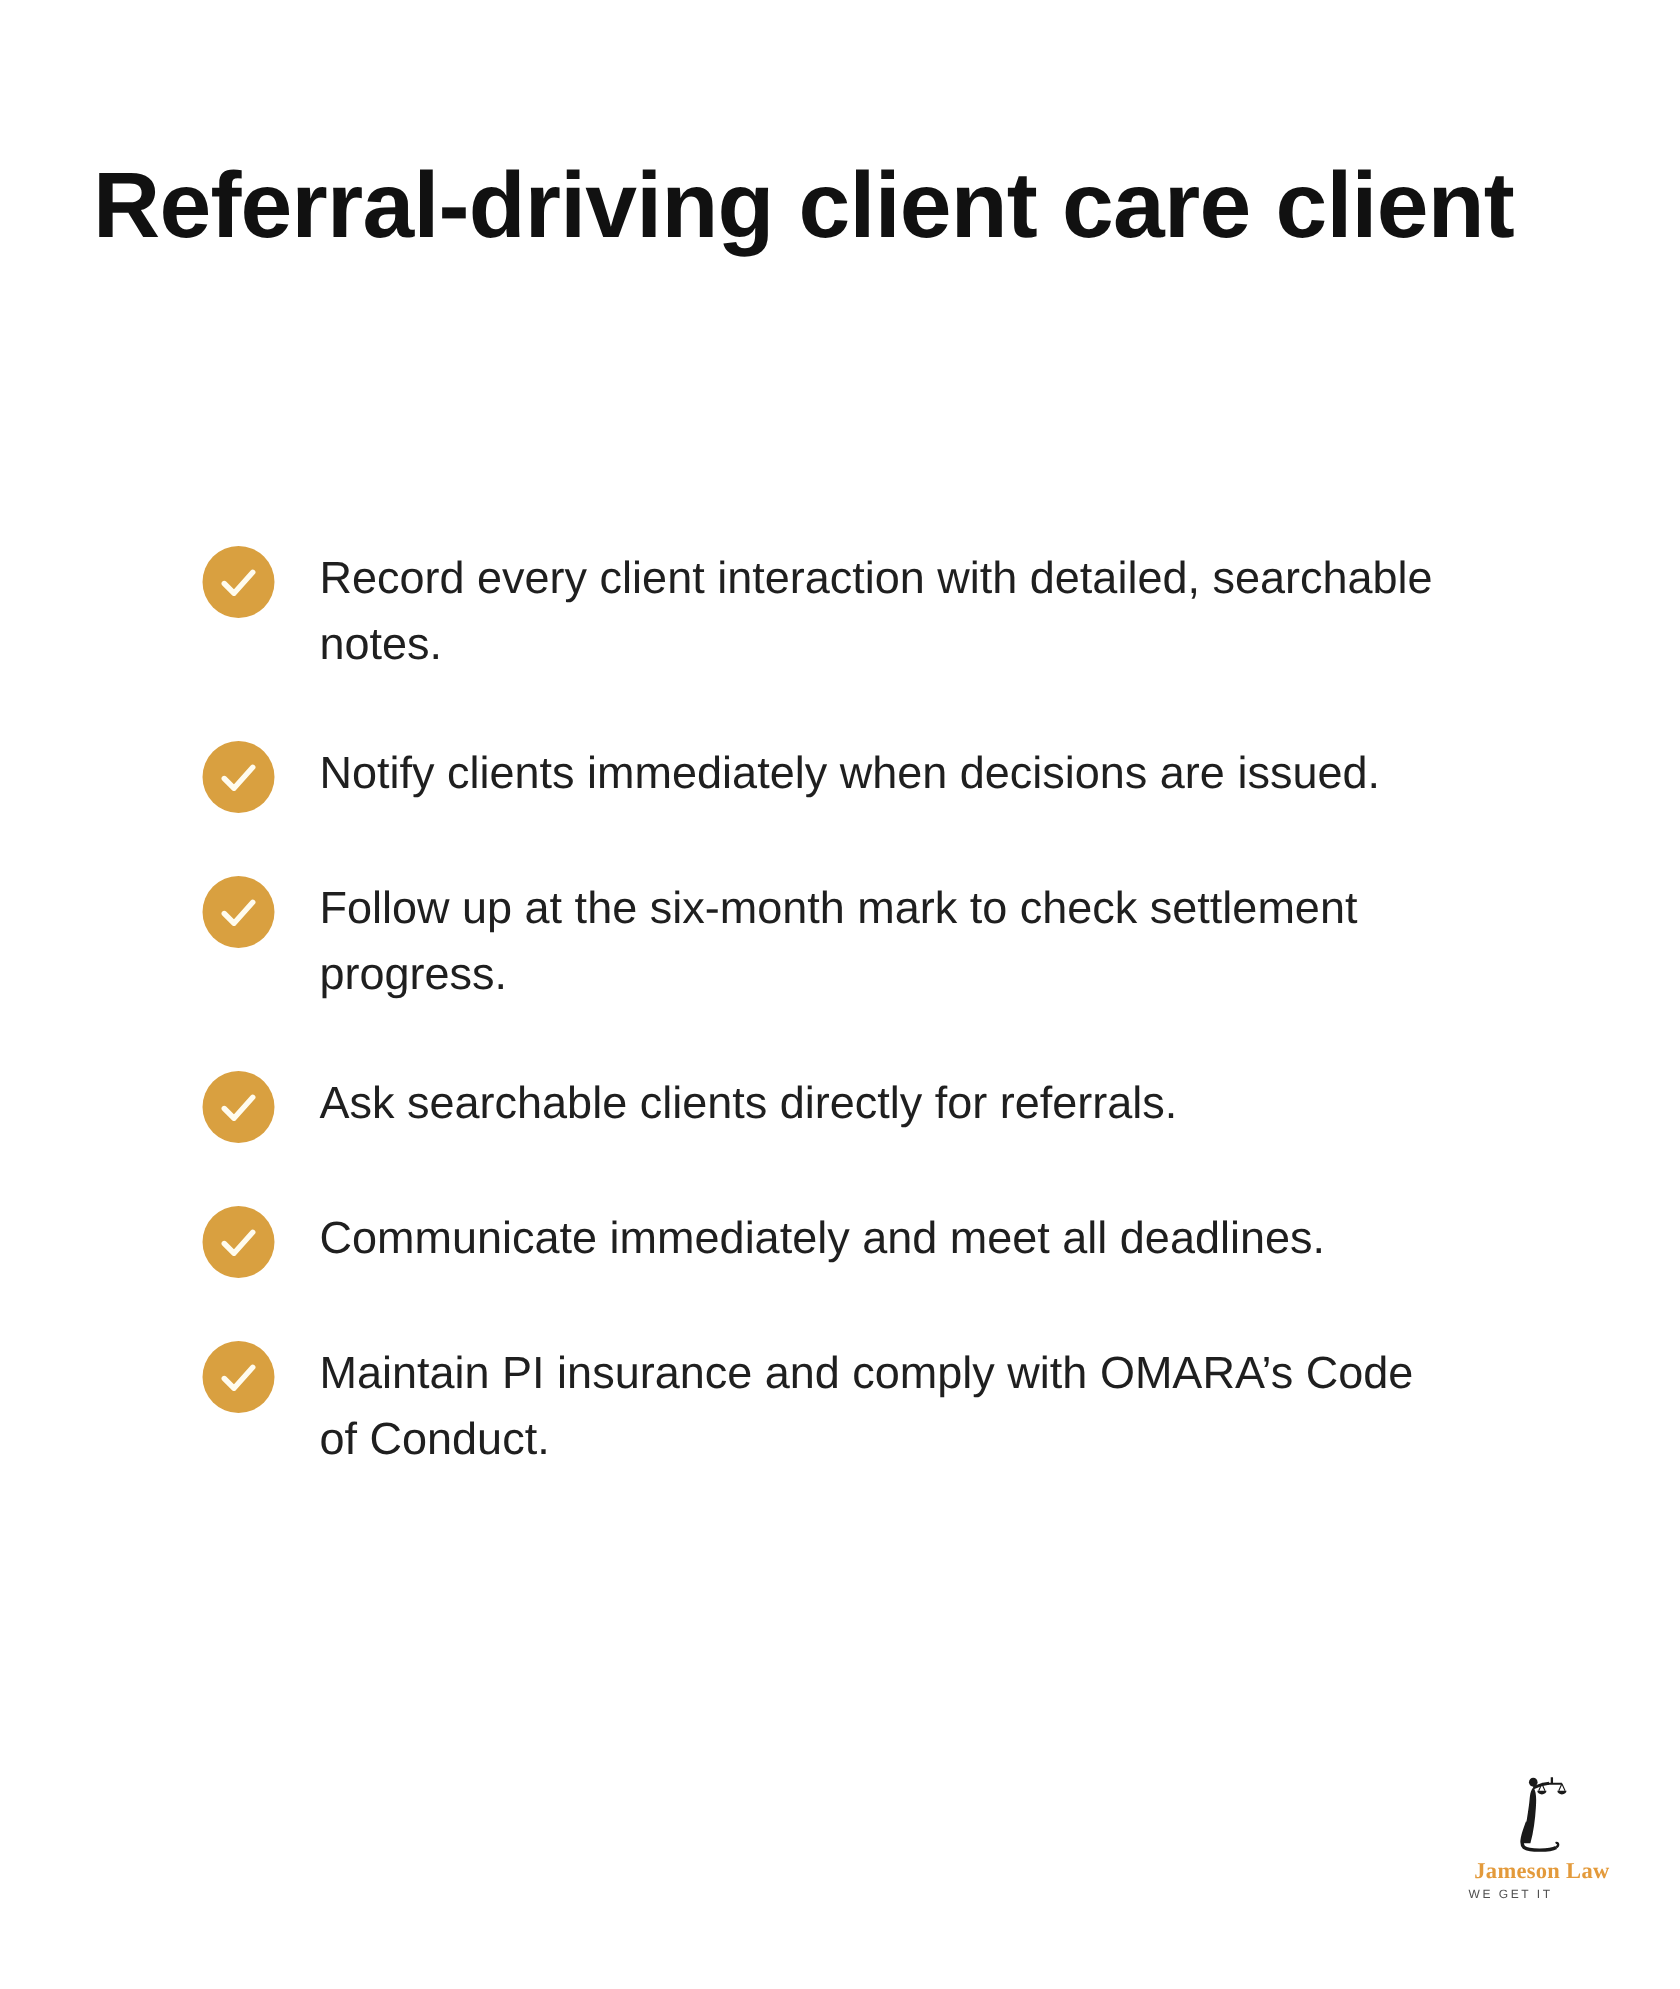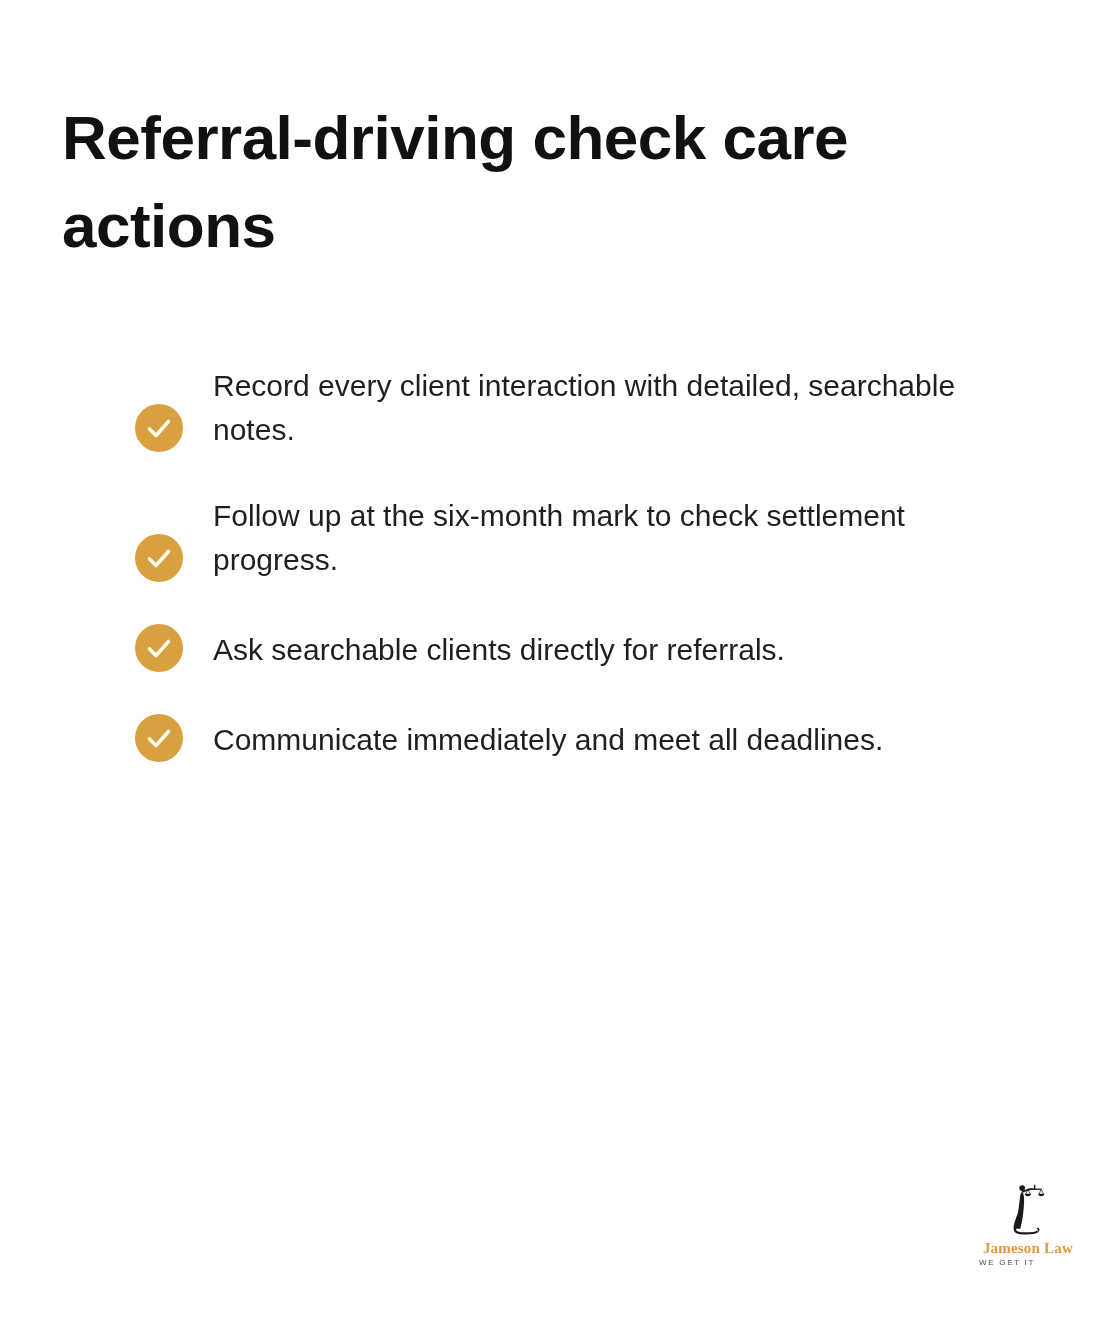--- a/index.html
+++ b/index.html
@@ -31,21 +31,21 @@
   .checklist {
     position: absolute;
     left: 135px;
     top: 364px;
     margin: 0;
     padding: 0;
     list-style: none;
   }
   .check-item {
     display: flex;
-    align-items: flex-end;
+    align-items: flex-start;
     gap: 30px;
     margin-bottom: 42px;
   }
   .check-circle {
     flex: 0 0 48px;
     width: 48px;
     height: 48px;
     border-radius: 50%;
     background: var(--check-circle, #D9A040);
     display: flex;
@@ -85,31 +85,39 @@
     line-height: 10px;
     color: var(--tagline-gray, #4F4F4F);
     letter-spacing: 1.7px;
     margin-top: 1px;
     white-space: nowrap;
   }
 </style>
 </head>
 <body>
 
-<h1 class="page-title">Referral-driving check care actions</h1>
+<h1 class="page-title">Referral-driving client care client</h1>
 
 <ul class="checklist">
   <li class="check-item">
     <span class="check-circle">
       <svg width="48" height="48" viewBox="0 0 48 48">
           <polyline points="14.5,25 21,31.5 33.5,17.5" fill="none" stroke="#FFFCEF" stroke-width="3.6" stroke-linecap="round" stroke-linejoin="round"></polyline>
         </svg>
     </span>
     <span class="check-item-text">Record every client interaction with detailed, searchable
 notes.</span>
+  </li>
+  <li class="check-item">
+    <span class="check-circle">
+      <svg width="48" height="48" viewBox="0 0 48 48">
+          <polyline points="14.5,25 21,31.5 33.5,17.5" fill="none" stroke="#FFFCEF" stroke-width="3.6" stroke-linecap="round" stroke-linejoin="round"></polyline>
+        </svg>
+    </span>
+    <span class="check-item-text">Notify clients immediately when decisions are issued.</span>
   </li>
   <li class="check-item">
     <span class="check-circle">
       <svg width="48" height="48" viewBox="0 0 48 48">
           <polyline points="14.5,25 21,31.5 33.5,17.5" fill="none" stroke="#FFFCEF" stroke-width="3.6" stroke-linecap="round" stroke-linejoin="round"></polyline>
         </svg>
     </span>
     <span class="check-item-text">Follow up at the six-month mark to check settlement
 progress.</span>
   </li>
@@ -122,20 +130,29 @@
     <span class="check-item-text">Ask searchable clients directly for referrals.</span>
   </li>
   <li class="check-item">
     <span class="check-circle">
       <svg width="48" height="48" viewBox="0 0 48 48">
           <polyline points="14.5,25 21,31.5 33.5,17.5" fill="none" stroke="#FFFCEF" stroke-width="3.6" stroke-linecap="round" stroke-linejoin="round"></polyline>
         </svg>
     </span>
     <span class="check-item-text">Communicate immediately and meet all deadlines.</span>
   </li>
+  <li class="check-item">
+    <span class="check-circle">
+      <svg width="48" height="48" viewBox="0 0 48 48">
+          <polyline points="14.5,25 21,31.5 33.5,17.5" fill="none" stroke="#FFFCEF" stroke-width="3.6" stroke-linecap="round" stroke-linejoin="round"></polyline>
+        </svg>
+    </span>
+    <span class="check-item-text">Maintain PI insurance and comply with OMARA’s Code
+of Conduct.</span>
+  </li>
 </ul>
 
 <div class="logo">
   <svg class="logo-emblem" width="42" height="56" viewBox="0 0 44 58">
     <g fill="#1A1A1A" stroke="none">
       <circle cx="18" cy="5" r="3"></circle>
       <path d="M18 8.5 C15.2 12 15.8 16 15 21 C14 28.5 13 35 11.2 42 C10.6 44.4 10 46.2 9.4 47.6 L16 47.6 C18.2 40 19.3 31 19.8 23 C20.2 17 20.3 11.5 18 8.5 Z"></path>
       <path d="M20.8 11 a3.2 2.6 0 0 0 6.4 0 z"></path>
       <path d="M34.8 11 a3.2 2.6 0 0 0 6.4 0 z"></path>
     </g>

